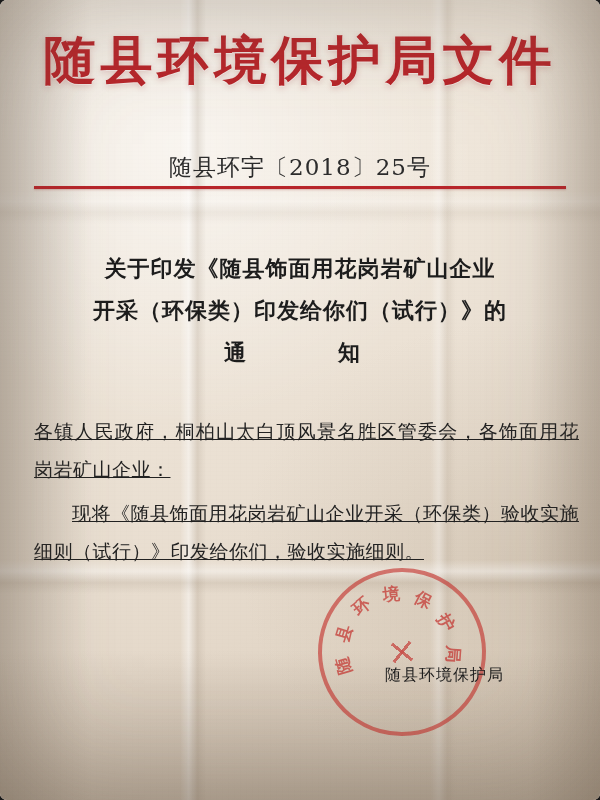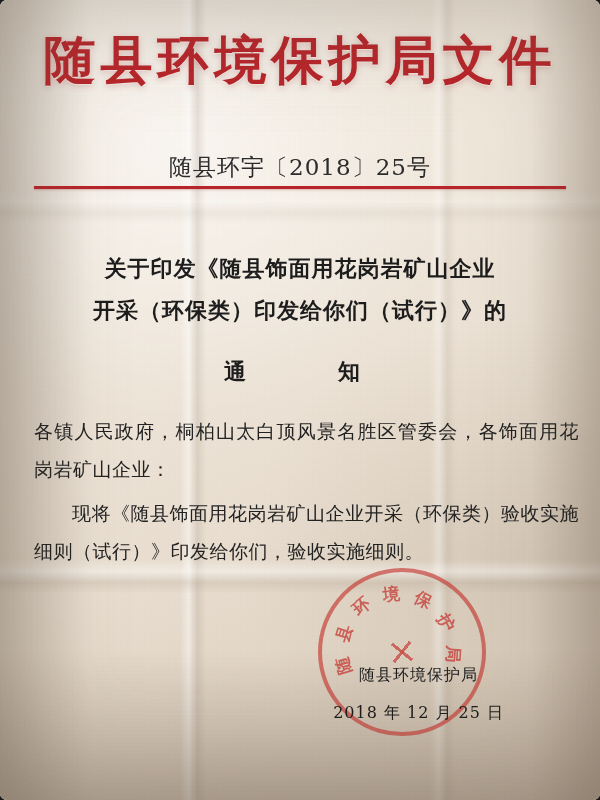--- a/index.html
+++ b/index.html
@@ -107,33 +107,34 @@
     right: 58px;
     text-align: center;
     color: #1d1d1d;
     font-family: Liberation Sans, sans-serif;
     font-weight: bold;
     font-size: 22px;
     line-height: 42px;
     letter-spacing: 1px;
   }
   .title-line { white-space: nowrap; }
-  .title-line.l3 { letter-spacing: 16px; margin-top: 19px; }
+  .title-line.l3 { letter-spacing: 16px; }
 
   .body-block {
     position: absolute;
     top: 412px;
     left: 34px;
     right: 21px;
     color: #222;
     font-family: "DejaVu Serif", "Liberation Serif", serif;
     font-size: 19px;
     line-height: 38px;
     letter-spacing: 0.5px;
     text-align: justify;
+    text-decoration: underline;
   }
   .para { margin: 0 0 6px 0; }
   .indent { text-indent: 2em; }
 
   
   .seal {
     position: absolute;
     left: 318px;
     top: 568px;
     width: 160px;
@@ -232,18 +233,17 @@
         <span class="seal-arc-char" style="left: 36.2275px; top: 19.2127px; transform: rotate(-33.3333deg);">环</span>
         <span class="seal-arc-char" style="left: 67px; top: 10px; transform: rotate(0deg);">境</span>
         <span class="seal-arc-char" style="left: 97.7725px; top: 19.2127px; transform: rotate(33.3333deg);">保</span>
         <span class="seal-arc-char" style="left: 118.42px; top: 43.8195px; transform: rotate(66.6667deg);">护</span>
         <span class="seal-arc-char" style="left: 122.149px; top: 75.7243px; transform: rotate(100deg);">局</span>
       </div>
   </div>
 
   <div class="signature">
     <div class="sig-line">随县环境保护局</div>
-    <div class="sig-line">2018 年 12 月 25 日</div>
   </div>
 
   <div class="noise"></div>
   <div class="vignette"></div>
 </div>
 
 </body></html>

